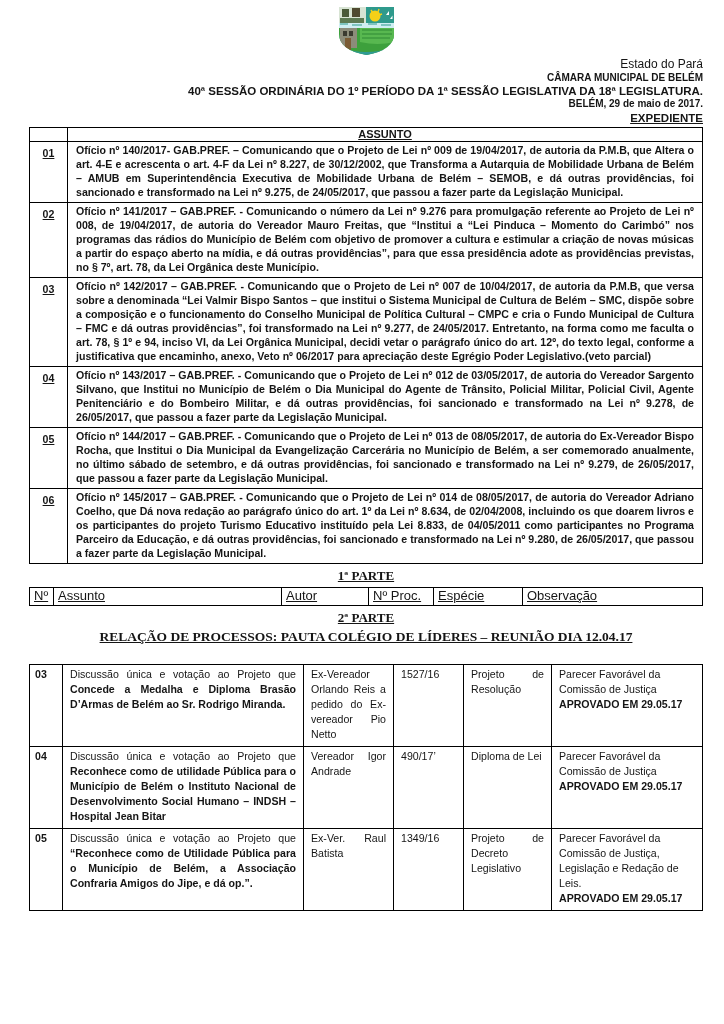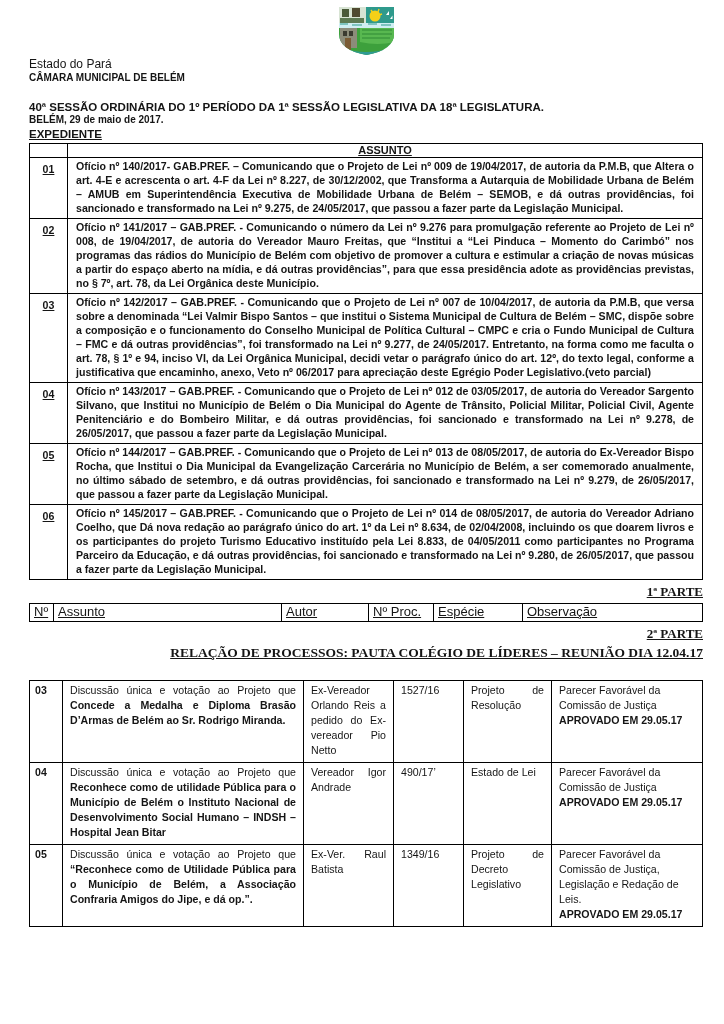--- a/index.html
+++ b/index.html
@@ -1,42 +1,42 @@
 <!DOCTYPE html>
 <html><head>
 <meta charset="utf-8">
 <style>
   * { margin:0; padding:0; box-sizing:border-box; }
   html,body { width:724px; height:1024px; background:#ffffff; overflow:hidden; }
   body { font-family:"Liberation Sans", sans-serif; color:#151515; }
   .page { padding:6px 21px 0 29px; }
 
   
-  .hdr { text-align:left; line-height:1.22; }
+  .hdr { text-align:right; line-height:1.22; }
   .emblem { display:block; margin:0 auto 1px; }
   .h-state   { font-size:12px; }
   .h-inst    { font-size:10px; font-weight:bold; }
   .h-pauta   { font-family:"Liberation Serif", serif; font-size:12.5px; font-weight:bold; text-decoration:underline; margin:1px 0; }
-  .h-sessao  { font-size:11.5px; font-weight:bold;margin-top:16px; }
+  .h-sessao  { font-size:11.5px; font-weight:bold; }
   .h-date    { font-size:10px; font-weight:bold; }
   .h-exped   { font-size:11.5px; font-weight:bold; text-decoration:underline; margin:1px 0 2px; }
 
   
   table { width:100%; border-collapse:collapse; table-layout:fixed; }
   td { border:1.6px solid #000; vertical-align:top; }
 
   
   .exp .num-cell { width:38px; text-align:center; padding-top:1px; }
   .exp .num { font-weight:bold; text-decoration:underline; font-size:10.6px; }
   .exp .assunto-hdr { text-align:center; font-weight:bold; font-size:11px; padding:0 0 1px; }
   .exp .assunto-hdr span { text-decoration:underline; }
   .exp .txt { font-weight:bold; font-size:10.6px; line-height:14px; text-align:justify; padding:1px 8px 3px; }
 
   
-  .serif-h { font-family:"Liberation Serif", serif; font-weight:bold; text-align:right; text-decoration:underline; }
+  .serif-h { font-family:"Liberation Serif", serif; font-weight:bold; text-align:center; text-decoration:underline; }
   .parte-h  { font-size:13px; margin:4px 0 3px; }
   .relacao-h { font-size:13.5px; margin:3px 0 19px; }
 
   
   .p1 td { font-size:13px; padding:0 4px 2px; }
   .p1 td span { text-decoration:underline; }
 
   
   .proc td { font-size:10.6px; line-height:15px; padding:2px 7px 4px; }
   .proc .pnum { font-weight:bold; padding-left:5px; }
@@ -177,21 +177,21 @@
         </td>
       </tr>
       <tr>
         <td class="pnum">04</td>
         <td class="passunto">
           <span>Discussão única e votação ao Projeto que</span>
           <b>Reconhece como de utilidade Pública para o Município de Belém o Instituto Nacional de Desenvolvimento Social Humano – INDSH – Hospital Jean Bitar</b>
         </td>
         <td class="pautor">Vereador Igor Andrade</td>
         <td>490/17’</td>
-        <td class="pesp">Estado de Lei</td>
+        <td class="pesp">Diploma de Lei</td>
         <td>
           <div>Parecer Favorável da Comissão de Justiça</div>
           <div class="apr">APROVADO EM 29.05.17</div>
         </td>
       </tr>
       <tr>
         <td class="pnum">05</td>
         <td class="passunto">
           <span>Discussão única e votação ao Projeto que</span>
           <b>“Reconhece como de Utilidade Pública para o Município de Belém, a Associação Confraria Amigos do Jipe, e dá op.”.</b>

